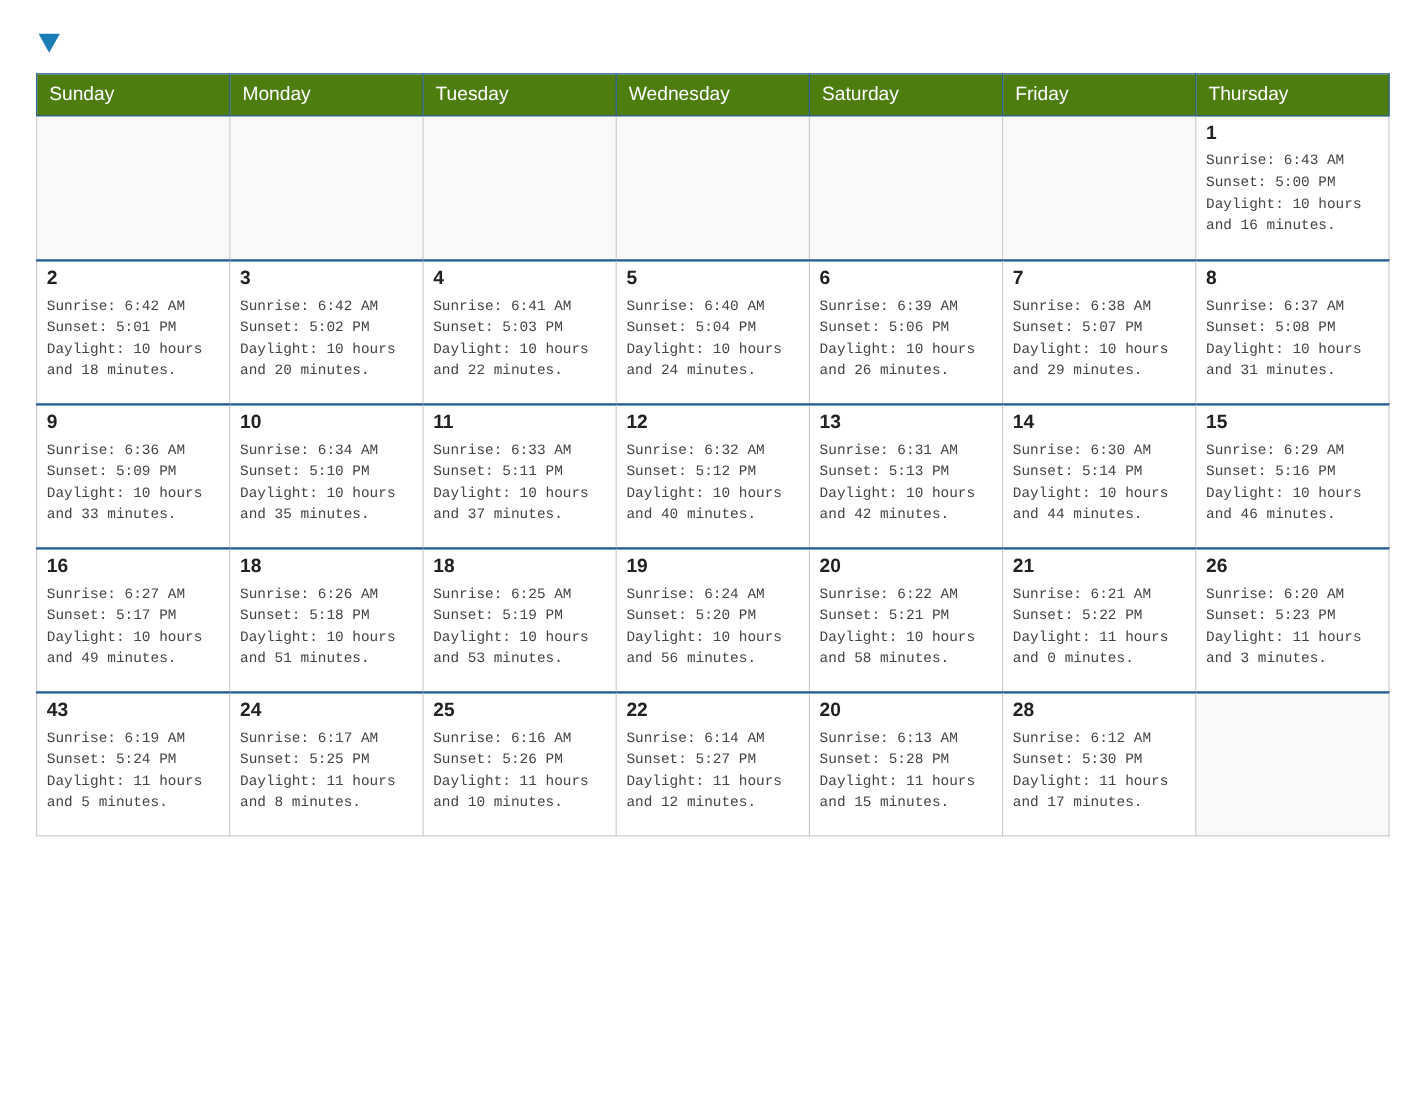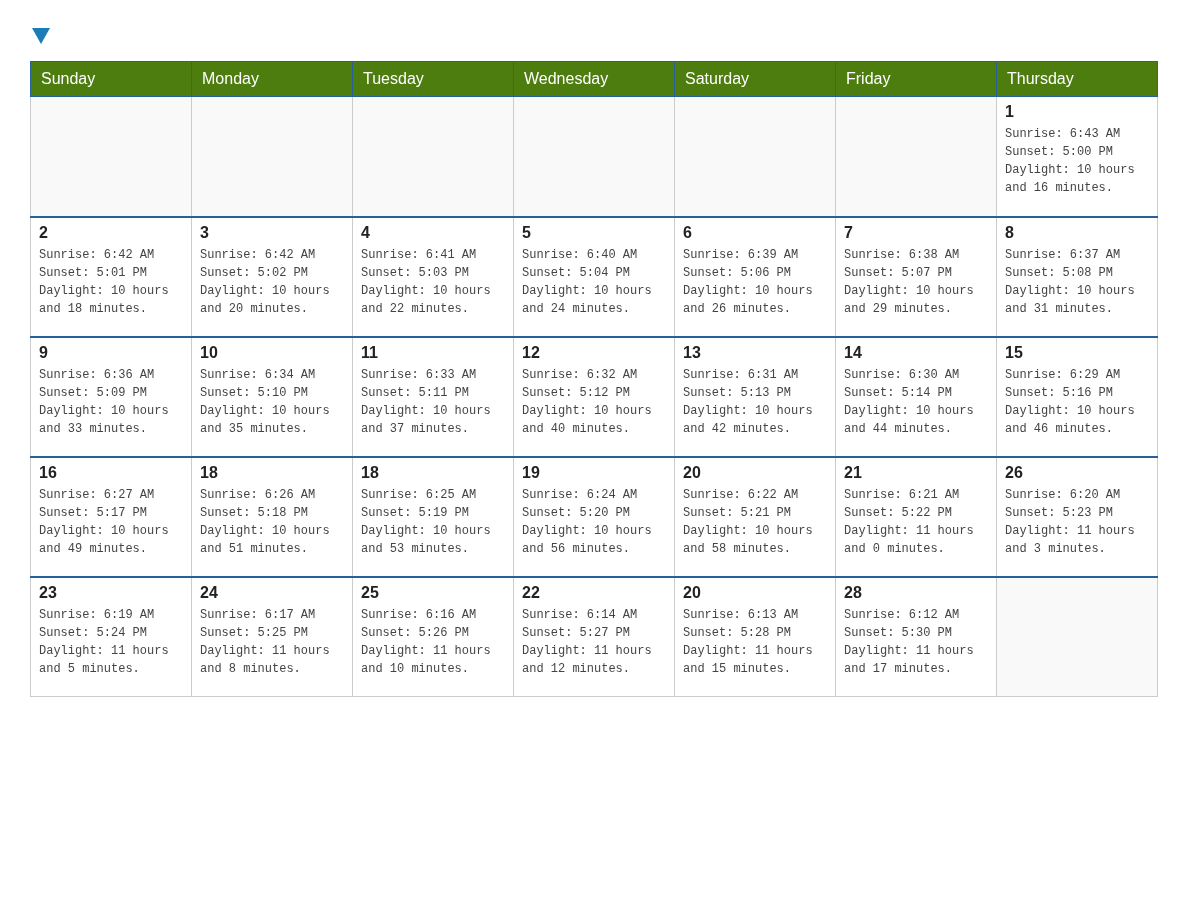--- a/index.html
+++ b/index.html
@@ -224,21 +224,21 @@
           <div class="day-number">21</div>
           <div class="day-info">Sunrise: 6:21 AM<br>Sunset: 5:22 PM<br>Daylight: 11 hours and 0 minutes.</div>
         </td>
         <td>
           <div class="day-number">26</div>
           <div class="day-info">Sunrise: 6:20 AM<br>Sunset: 5:23 PM<br>Daylight: 11 hours and 3 minutes.</div>
         </td>
       </tr>
       <tr class="row-border">
         <td>
-          <div class="day-number">23</div>
+          <div class="day-number">43</div>
           <div class="day-info">Sunrise: 6:19 AM<br>Sunset: 5:24 PM<br>Daylight: 11 hours and 5 minutes.</div>
         </td>
         <td>
           <div class="day-number">24</div>
           <div class="day-info">Sunrise: 6:17 AM<br>Sunset: 5:25 PM<br>Daylight: 11 hours and 8 minutes.</div>
         </td>
         <td>
           <div class="day-number">25</div>
           <div class="day-info">Sunrise: 6:16 AM<br>Sunset: 5:26 PM<br>Daylight: 11 hours and 10 minutes.</div>
         </td>

